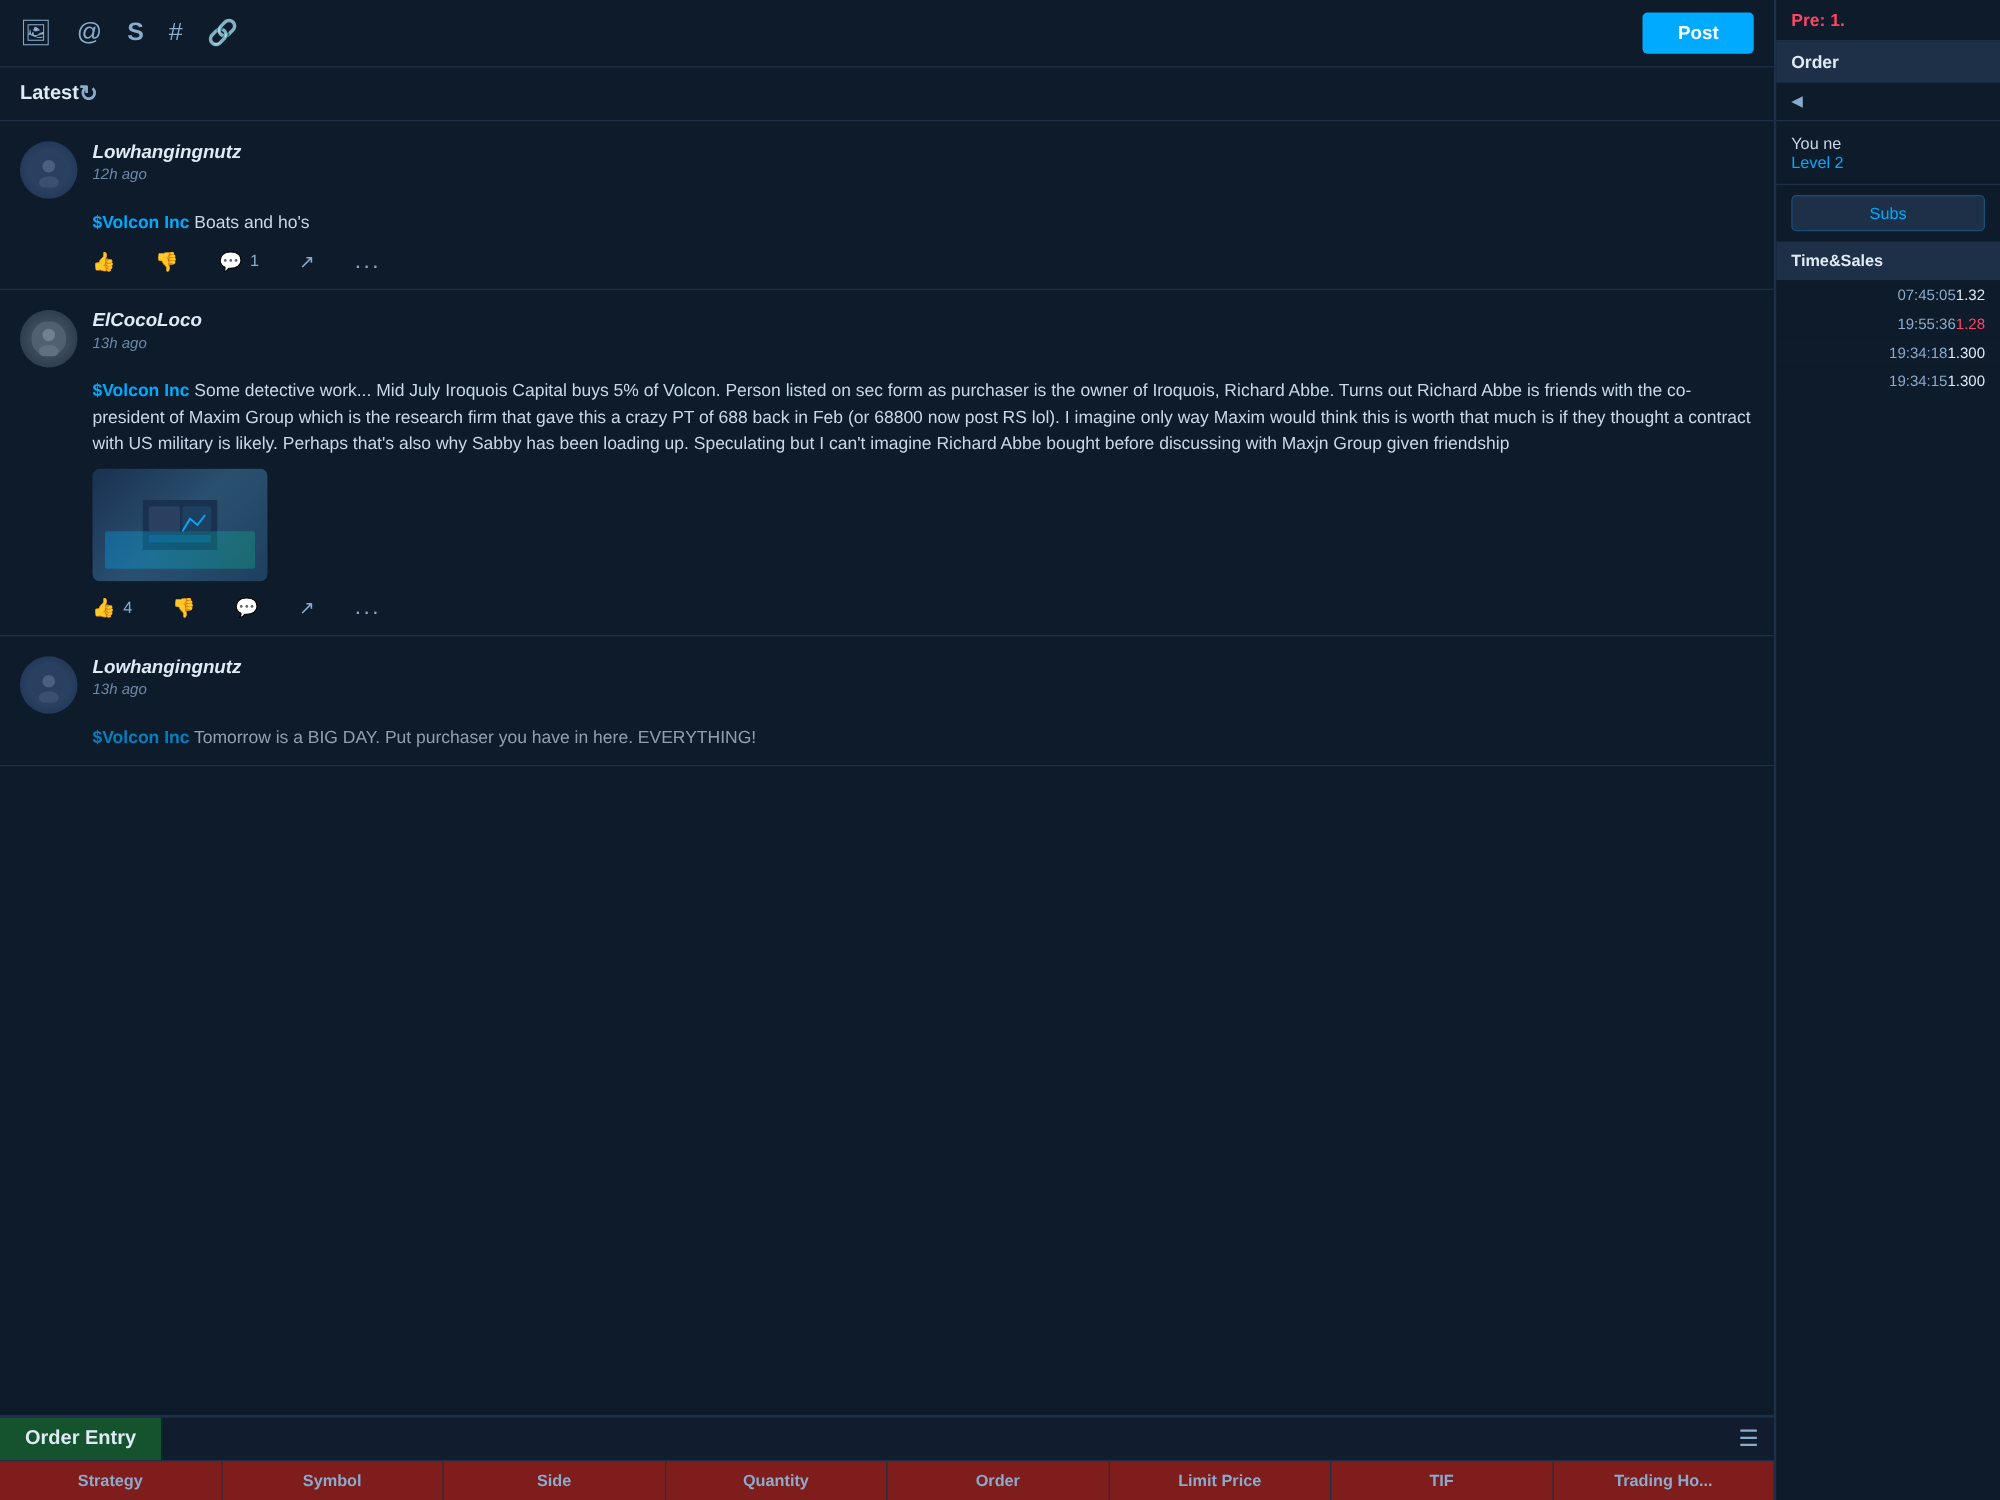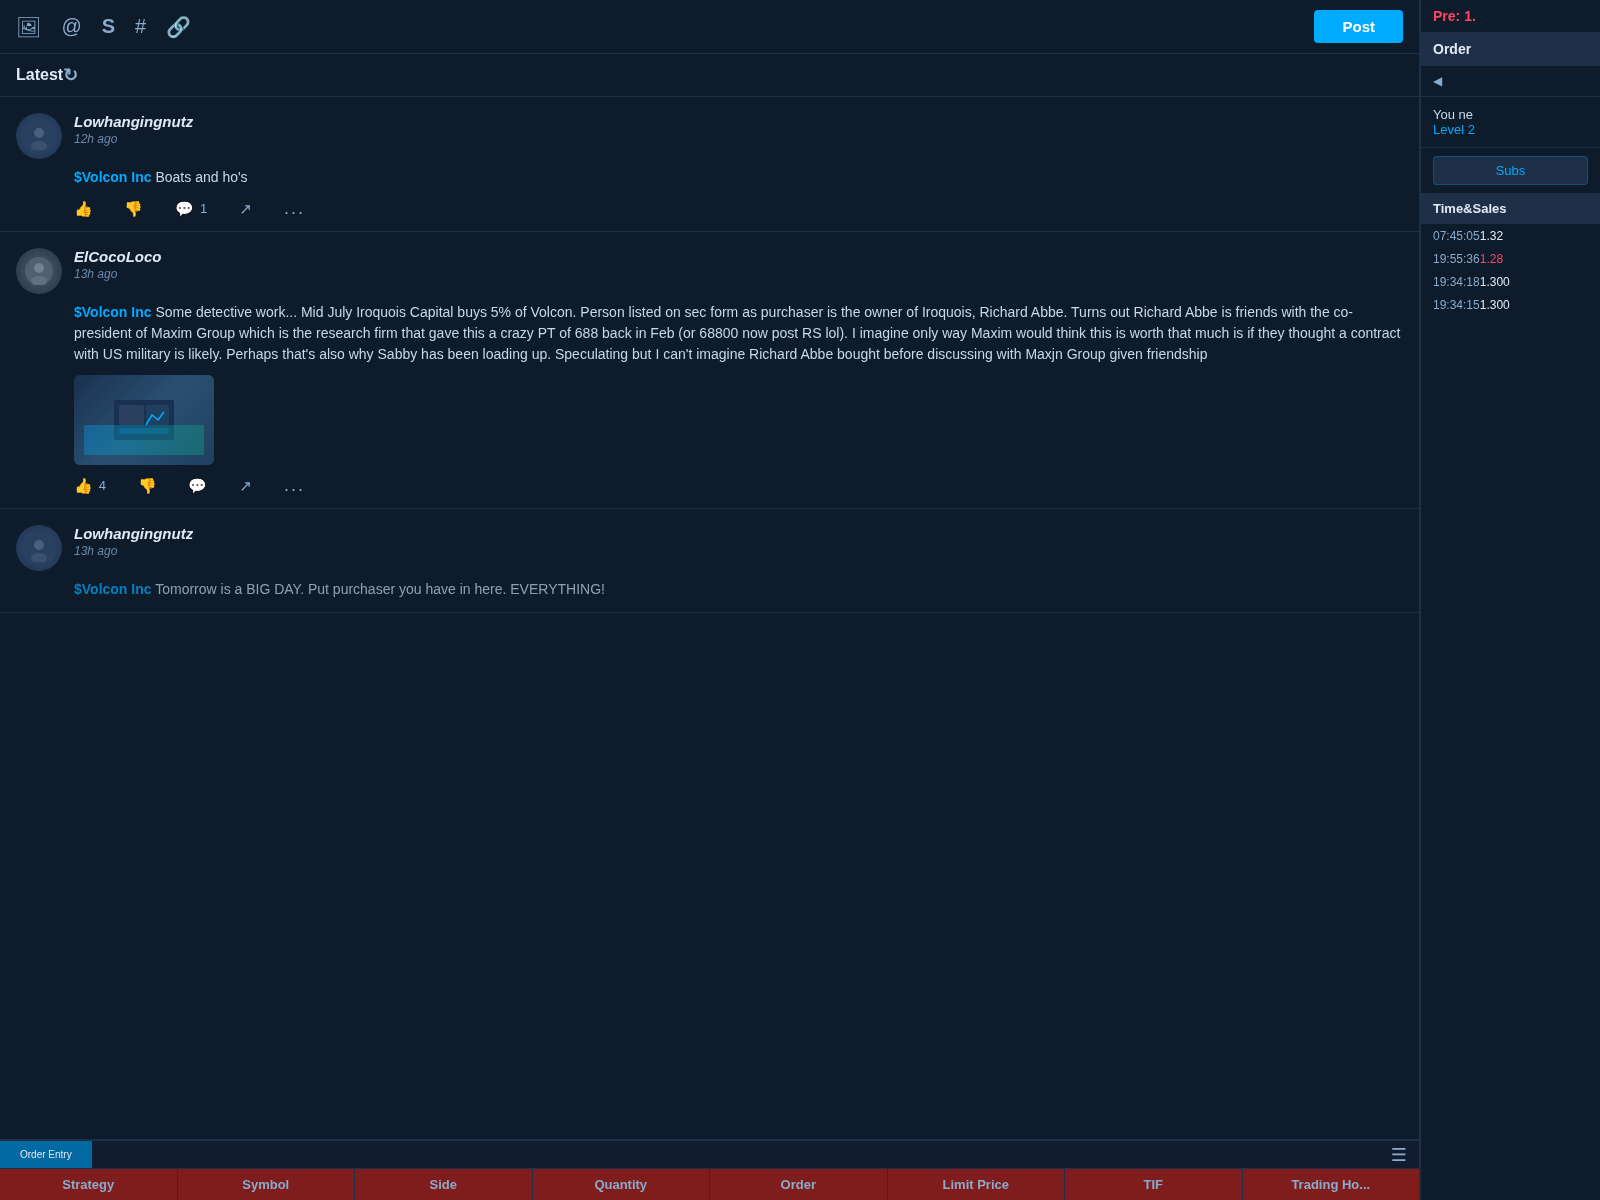--- a/index.html
+++ b/index.html
@@ -236,41 +236,41 @@
     .time-sales-header {
       padding: 8px 12px;
       color: #e0eaf5;
       font-size: 13px;
       font-weight: 700;
       background: #1e3048;
       border-bottom: 1px solid #0d1b2a;
     }
     .time-sales-row {
       display: flex;
-      justify-content: flex-start;
+      justify-content: flex-end;
       padding: 4px 12px;
       font-size: 12px;
       border-bottom: 1px solid #0d1b2a11;
     }
     .ts-time { color: #8aabcc; }
     .ts-price-red { color: #ff4466; }
     .ts-price-white { color: #e0eaf5; }
 
     
     .order-entry-bar {
       background: #111d2e;
       border-top: 2px solid #1e3048;
     }
     .order-entry-tab {
       display: inline-block;
       padding: 8px 20px;
-      background: #0369a1;
+      background: #14532d;
       color: #e0eaf5;
-      font-size: 10px;
-      font-weight: 400;
+      font-size: 16px;
+      font-weight: 700;
       cursor: pointer;
       border-right: 1px solid #0d1b2a;
     }
     .order-columns-header {
       display: flex;
       background: #7f1d1d;
       border-top: 1px solid #1e3048;
     }
     .order-col {
       flex: 1;

